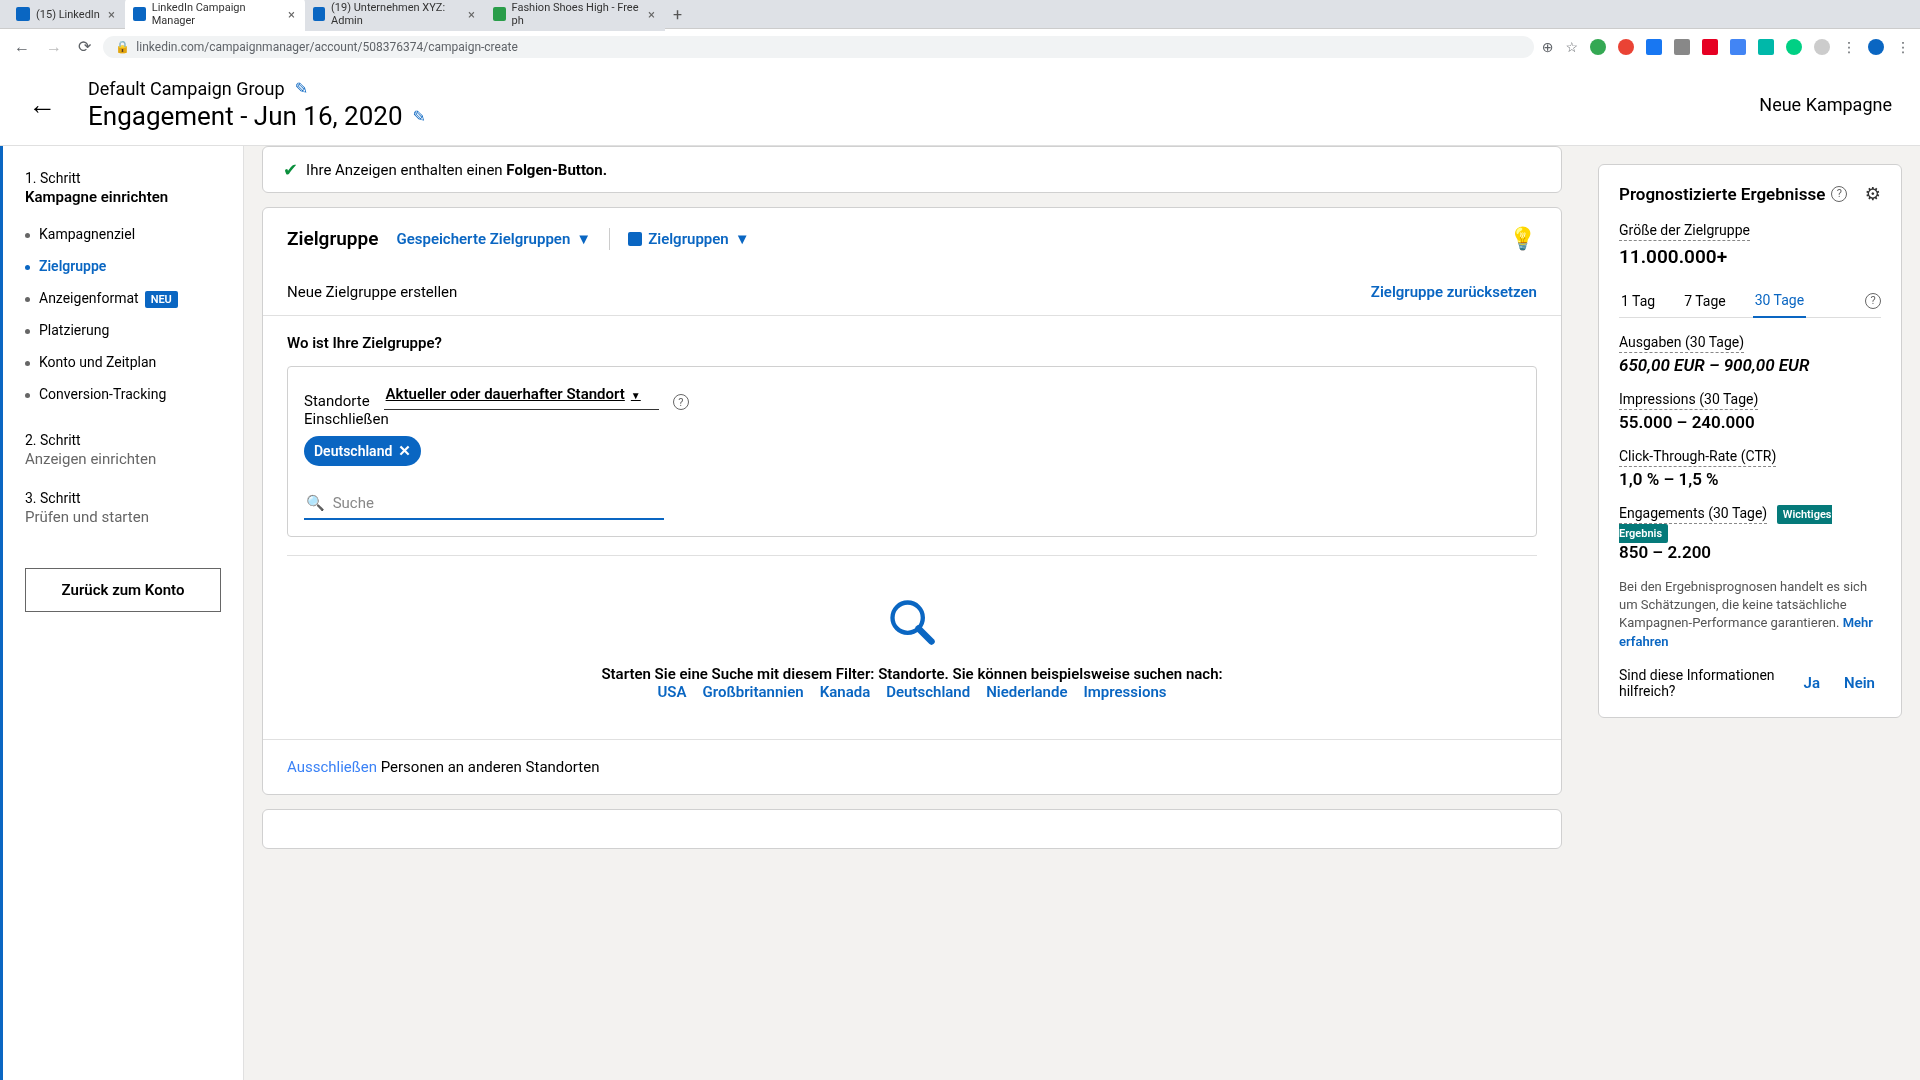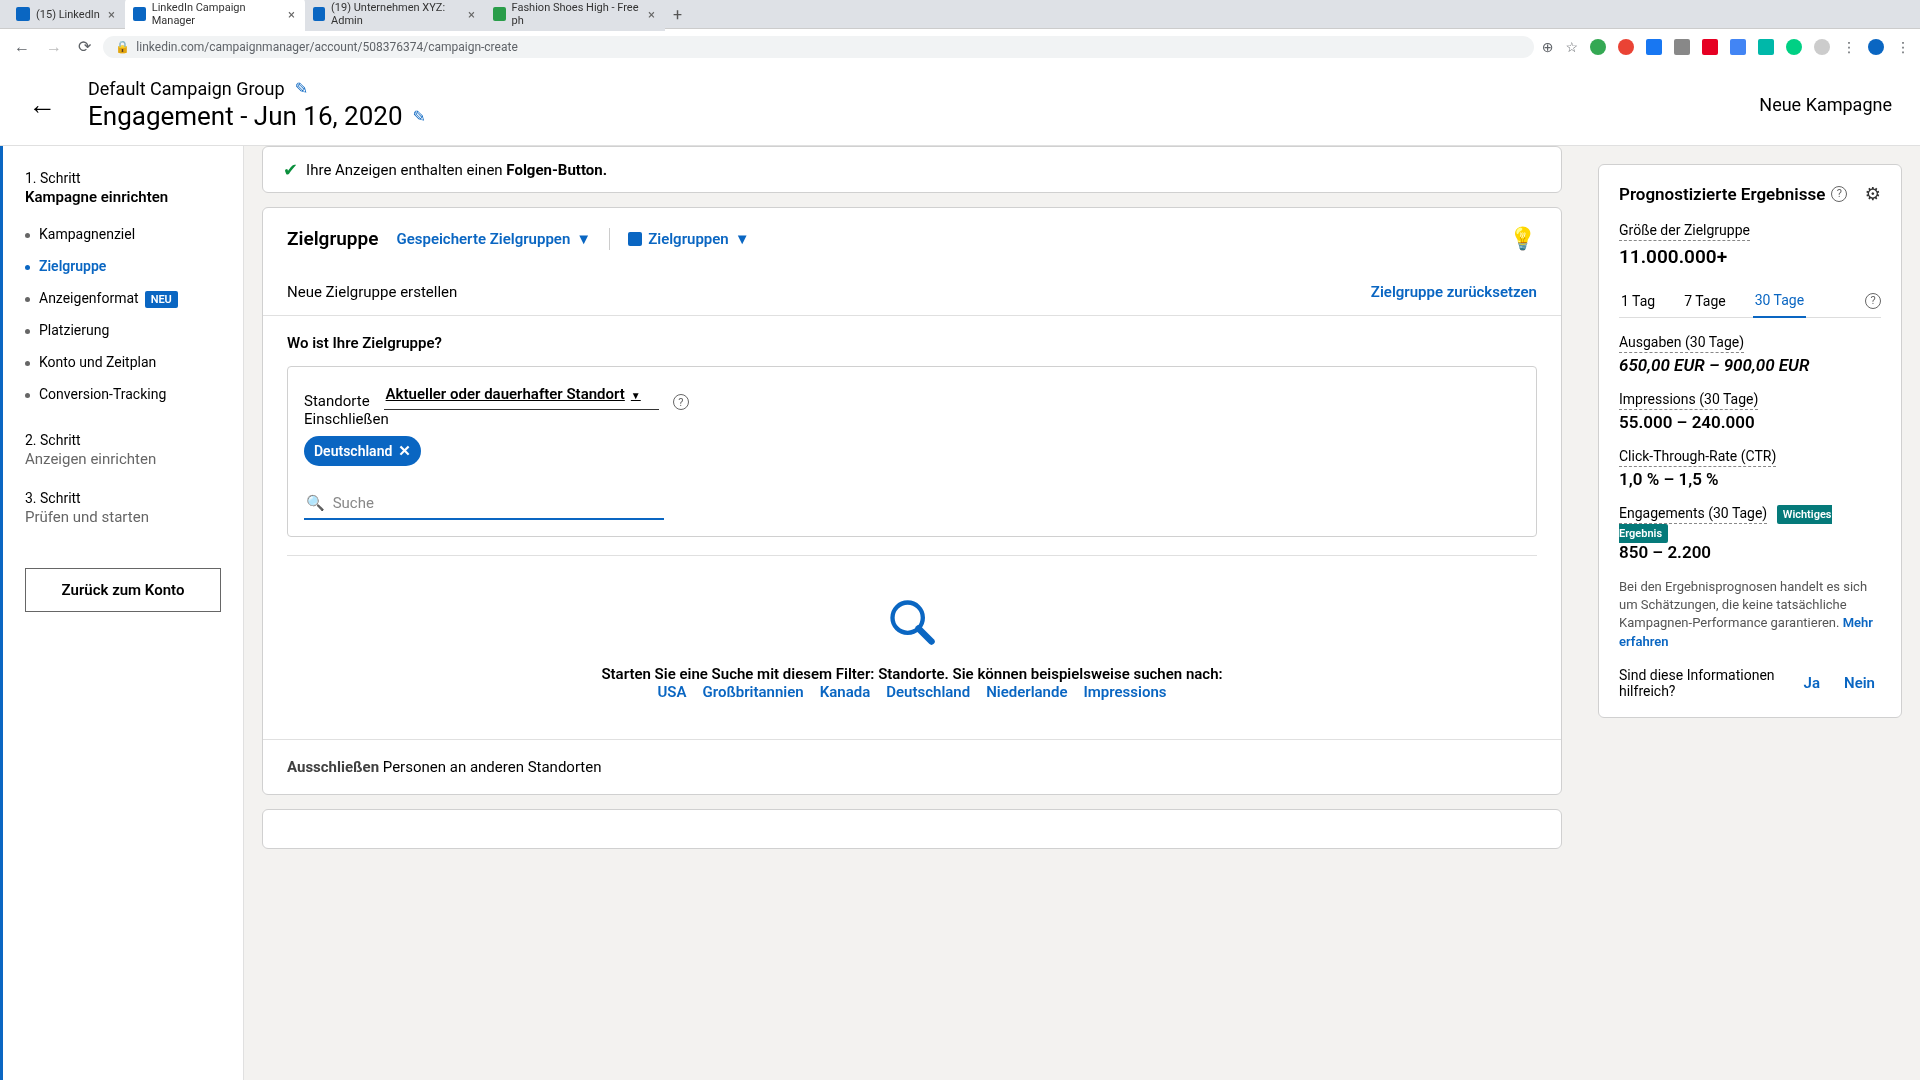--- a/index.html
+++ b/index.html
@@ -74,21 +74,21 @@
 .search-row { display: flex; align-items: center; gap: 8px; border-bottom: 2px solid #0a66c2; padding: 6px 2px; margin-top: 22px; max-width: 360px; }
 .search-row input { border: none; outline: none; font-size: 15px; flex: 1; font-family: inherit; }
 .search-row input::placeholder { color: #888; }
 .mag-icon { color: #666; font-size: 15px; }
 .search-empty { text-align: center; padding: 40px 20px 20px; border-top: 1px solid #e0e0e0; margin-top: 18px; }
 .big-mag { display: inline-block; width: 52px; height: 52px; margin-bottom: 14px; }
 .search-hint { font-size: 15px; font-weight: 600; }
 .suggestions { display: flex; justify-content: center; gap: 16px; flex-wrap: wrap; }
 .suggestion { color: #0a66c2; font-size: 15px; font-weight: 600; cursor: pointer; }
 .exclude-row { padding: 18px 24px; font-size: 15px; }
-.exclude-link { color: #404040; font-weight: 700; cursor: pointer; }
+.exclude-link { color: #3b82f6; font-weight: 400; cursor: pointer; }
 
 
 .forecast-card { background: #fff; border: 1px solid #d0d0d0; border-radius: 6px; padding: 18px 20px; }
 .forecast-head { display: flex; align-items: center; gap: 6px; margin-bottom: 18px; }
 .forecast-title { font-size: 17px; font-weight: 600; }
 .gear-icon { margin-left: auto; color: #333; font-size: 18px; cursor: pointer; }
 .underline-label { font-size: 14px; border-bottom: 1px dashed #888; display: inline-block; padding-bottom: 2px; }
 .big-value { font-size: 19px; font-weight: 600; margin-top: 4px; margin-bottom: 16px; }
 .tabs-row { display: flex; gap: 25px; border-bottom: 1px solid #ddd; margin-bottom: 16px; align-items: center; justify-content: flex-end; }
 .ftab { padding: 8px 2px; font-size: 14px; cursor: pointer; }

